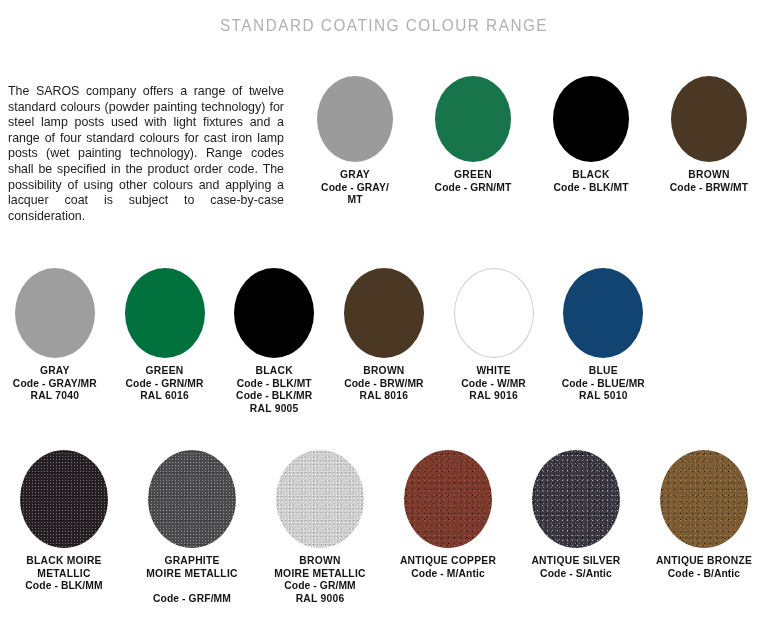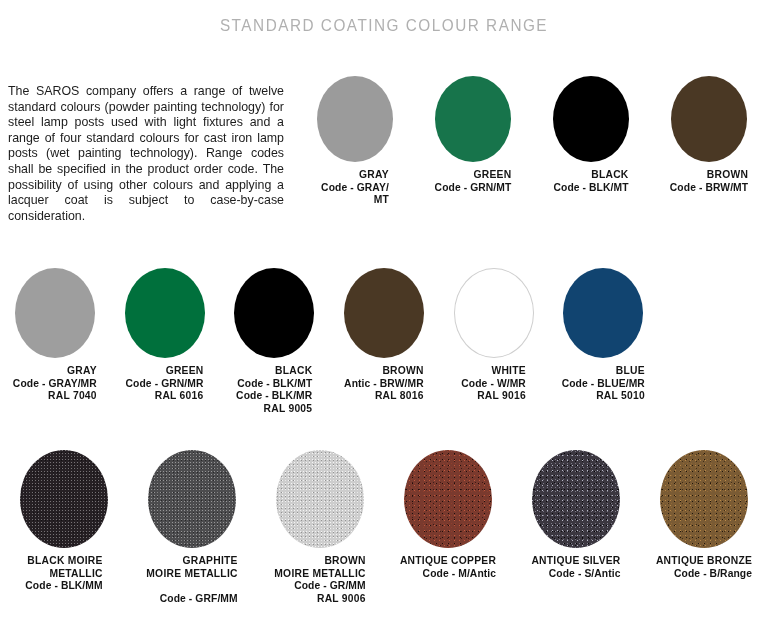--- a/index.html
+++ b/index.html
@@ -70,21 +70,21 @@
     flex: none;
   }
   #row-1 .disc { width: 76px; height: 86px; }
   #row-2 .disc { width: 80px; height: 90px; }
   #row-3 .disc { width: 88px; height: 98px; }
 
   .disc.outlined { box-shadow: inset 0 0 0 1px #cfcfcf; }
 
   .caption {
     margin-top: 7px;
-    text-align: right;
+    text-align: center;
     font-size: 10.3px;
     line-height: 12.6px;
     color: #141414;
   }
   .cap-name { font-weight: bold; letter-spacing: 0.25px; }
   .cap-code { font-weight: bold; letter-spacing: 0.1px; }
   .cap-ral  { font-weight: bold; letter-spacing: 0.25px; }
   .cap-spacer { visibility: hidden; }
 
   
@@ -218,21 +218,21 @@
         <div class="cap-name">BLACK</div>
         <div class="cap-code">Code - BLK/MT</div>
         <div class="cap-code">Code - BLK/MR</div>
         <div class="cap-ral">RAL 9005</div>
       </div>
     </div>
     <div class="swatch">
       <div class="disc fill-brown-mr"></div>
       <div class="caption">
         <div class="cap-name">BROWN</div>
-        <div class="cap-code">Antic - BRW/MR</div>
+        <div class="cap-code">Code - BRW/MR</div>
         <div class="cap-ral">RAL 8016</div>
       </div>
     </div>
     <div class="swatch">
       <div class="disc fill-white-mr outlined"></div>
       <div class="caption">
         <div class="cap-name">WHITE</div>
         <div class="cap-code">Code - W/MR</div>
         <div class="cap-ral">RAL 9016</div>
       </div>
@@ -284,16 +284,16 @@
       <div class="disc fill-antique-silver"></div>
       <div class="caption">
         <div class="cap-name">ANTIQUE SILVER</div>
         <div class="cap-code">Code - S/Antic</div>
       </div>
     </div>
     <div class="swatch">
       <div class="disc fill-antique-bronze"></div>
       <div class="caption">
         <div class="cap-name">ANTIQUE BRONZE</div>
-        <div class="cap-code">Code - B/Range</div>
+        <div class="cap-code">Code - B/Antic</div>
       </div>
     </div>
   </div>
 
 </body></html>

